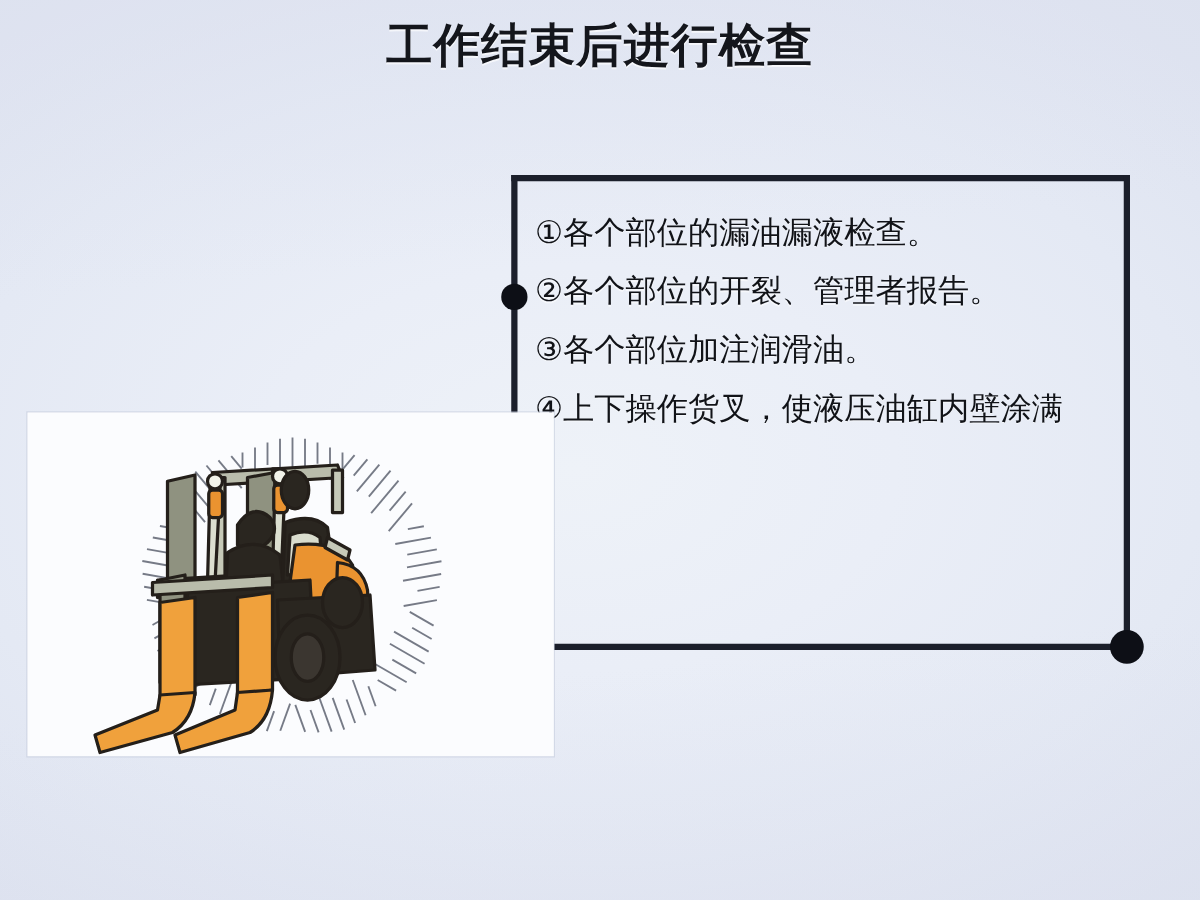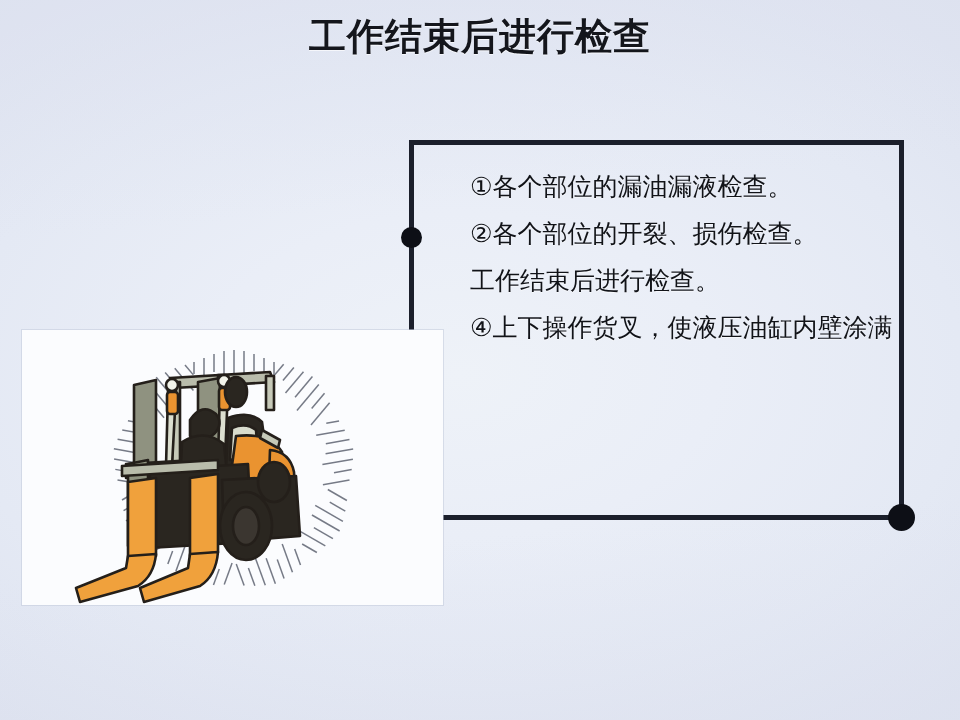--- a/index.html
+++ b/index.html
@@ -113,21 +113,21 @@
   #dot-bottom-right {
     right: -11px;
     bottom: -11px;
     width: 27px;
     height: 27px;
   }
 
   
   #body-text {
     position: absolute;
-    left: 470px;
+    left: 428px;
     top: 163px;
     width: 436px;
     font-size: 25px;
     line-height: 47px;
     color: #111318;
     font-weight: normal;
     text-shadow: 0 1px 0 rgba(255,255,255,0.55);
   }
   #body-text p {
     margin: 0;
@@ -162,22 +162,22 @@
     <div class="fr-line" id="fr-top"></div>
     <div class="fr-line" id="fr-right"></div>
     <div class="fr-line" id="fr-left"></div>
     <div class="fr-line" id="fr-bottom"></div>
     <div class="node-dot" id="dot-left"></div>
     <div class="node-dot" id="dot-bottom-right"></div>
   </div>
 
   <div id="body-text">
     <p>①各个部位的漏油漏液检查。</p>
-    <p>②各个部位的开裂、损伤检查。</p>
-    <p>工作结束后进行检查。</p>
+    <p>②各个部位的开裂、管理者报告。</p>
+    <p>③各个部位加注润滑油。</p>
     <p>④上下操作货叉，使液压油缸内壁涂满</p>
   </div>
 
   <div id="art-card">
     <svg viewBox="0 0 421 275" xmlns="http://www.w3.org/2000/svg">
       <rect x="0" y="0" width="421" height="275" fill="#fbfcfe"></rect>
 
       <g stroke="#6f7480" stroke-width="1.5" stroke-linecap="butt" fill="none" opacity="0.95">
         <g transform="translate(212,140)">
           <g>

